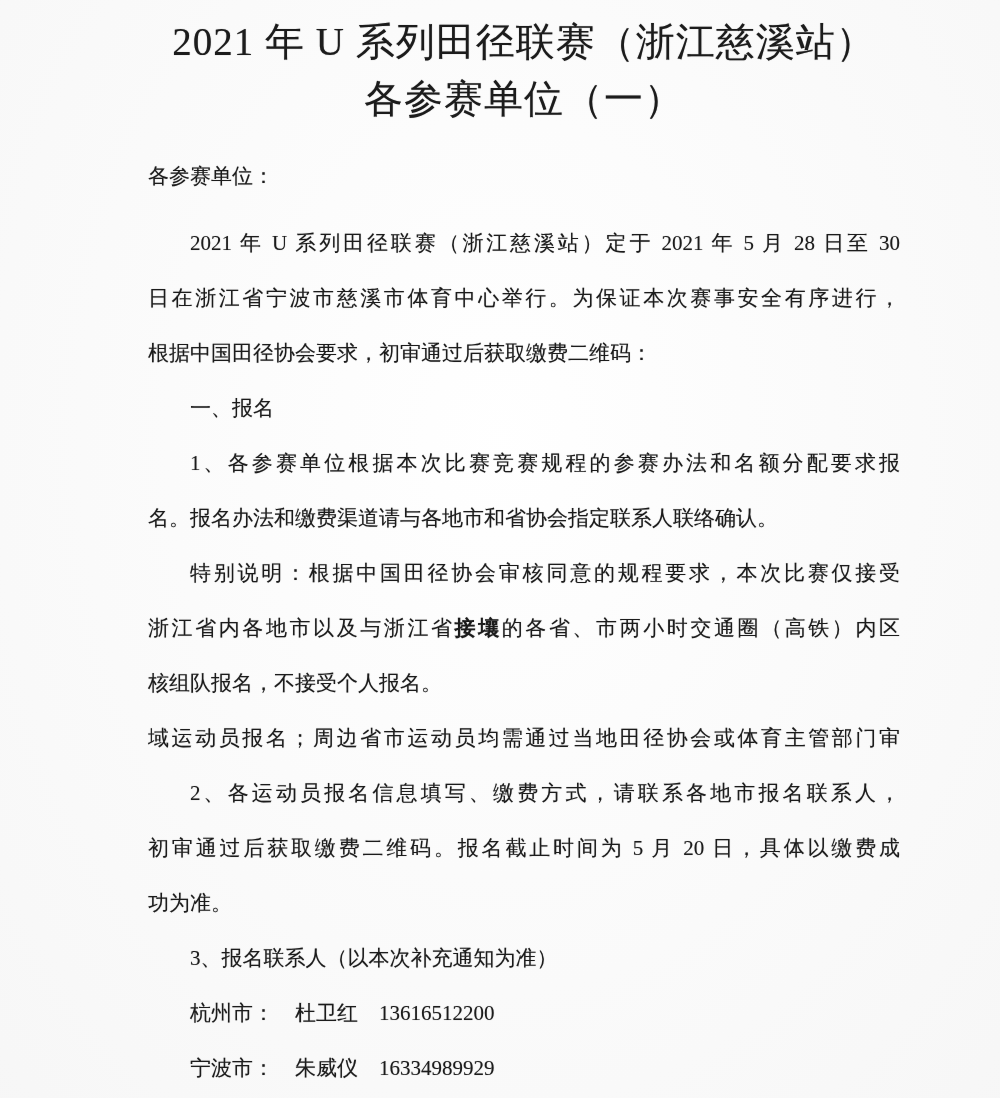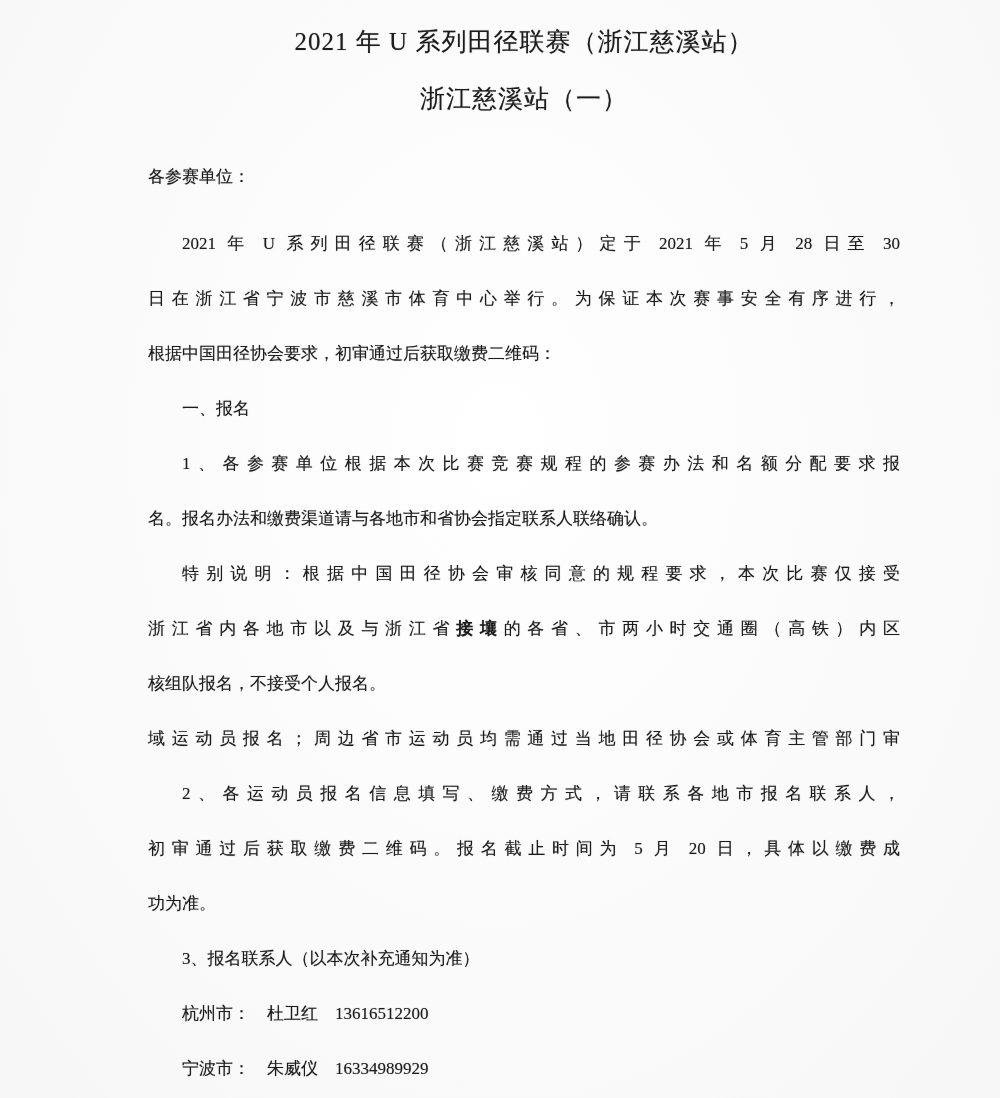--- a/index.html
+++ b/index.html
@@ -13,46 +13,46 @@
   .page {
     width: 1000px; height: 1098px;
     background:
       radial-gradient(ellipse at 50% 40%, rgba(255,255,255,0.9) 0%, rgba(246,246,246,0.9) 100%);
     box-sizing: border-box;
     padding: 13px 100px 0 148px;
   }
   .doc-title {
     width: 752px;
     text-align: center;
-    font-size: 25px;
+    font-size: 39px;
     line-height: 57px;
     letter-spacing: 1px;
     text-shadow: 0 0 1px rgba(20,20,20,0.45);
   }
   .doc-body {
     width: 752px;
     margin-top: 22px;
-    font-size: 17px;
+    font-size: 21px;
     line-height: 55px;
     text-shadow: 0 0 1px rgba(20,20,20,0.40);
   }
   .para { margin: 0; }
   .para[data-name="salutation"] { margin-bottom: 12px; }
   .line { width: 752px; text-align: left; }
   .line.first { text-indent: 2em; }
   .line.flush { text-align: justify; text-align-last: justify; }
   .line strong { font-weight: 700; }
 </style>
 </head>
 <body>
 
 <div class="page" data-name="document-page">
   <div class="doc-title" data-name="document-title">
     <div class="title-line" data-name="document-title-line-1">2021 年 U 系列田径联赛（浙江慈溪站）</div>
-    <div class="title-line" data-name="document-title-line-2">浙江慈溪站（一）</div>
+    <div class="title-line" data-name="document-title-line-2">各参赛单位（一）</div>
   </div>
   <div class="doc-body" data-name="document-body">
       <div class="para" data-name="salutation">
         <div class="line" data-name="text-line">各参赛单位：</div>
       </div>
       <div class="para" data-name="paragraph-intro">
         <div class="line first flush" data-name="text-line">2021 年 U 系列田径联赛（浙江慈溪站）定于 2021 年 5 月 28 日至 30</div>
         <div class="line flush" data-name="text-line">日在浙江省宁波市慈溪市体育中心举行。为保证本次赛事安全有序进行，</div>
         <div class="line" data-name="text-line">根据中国田径协会要求，初审通过后获取缴费二维码：</div>
       </div>

